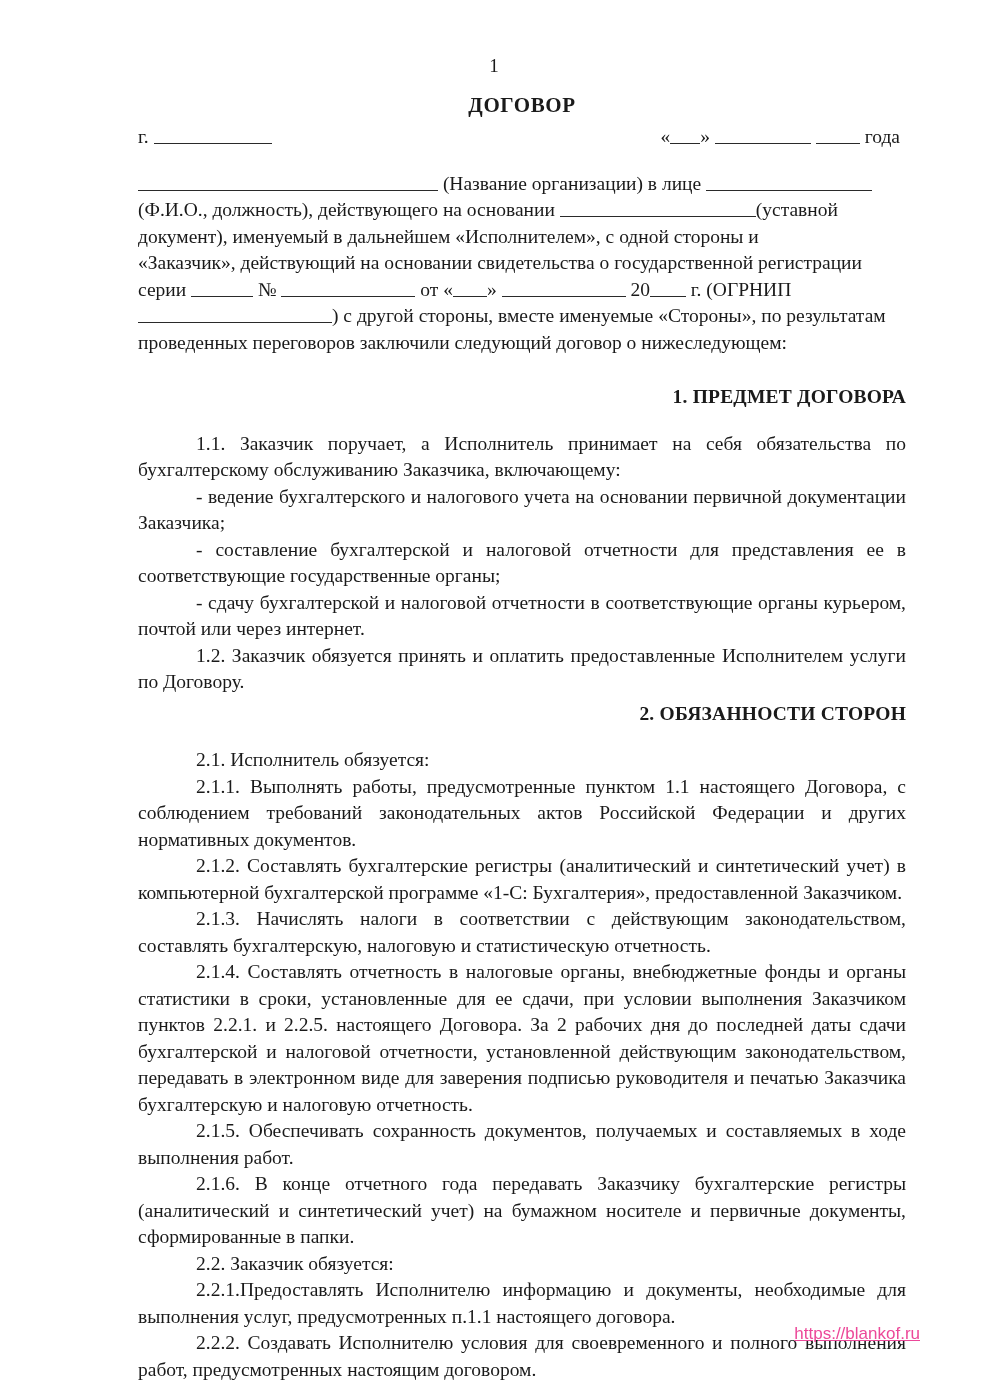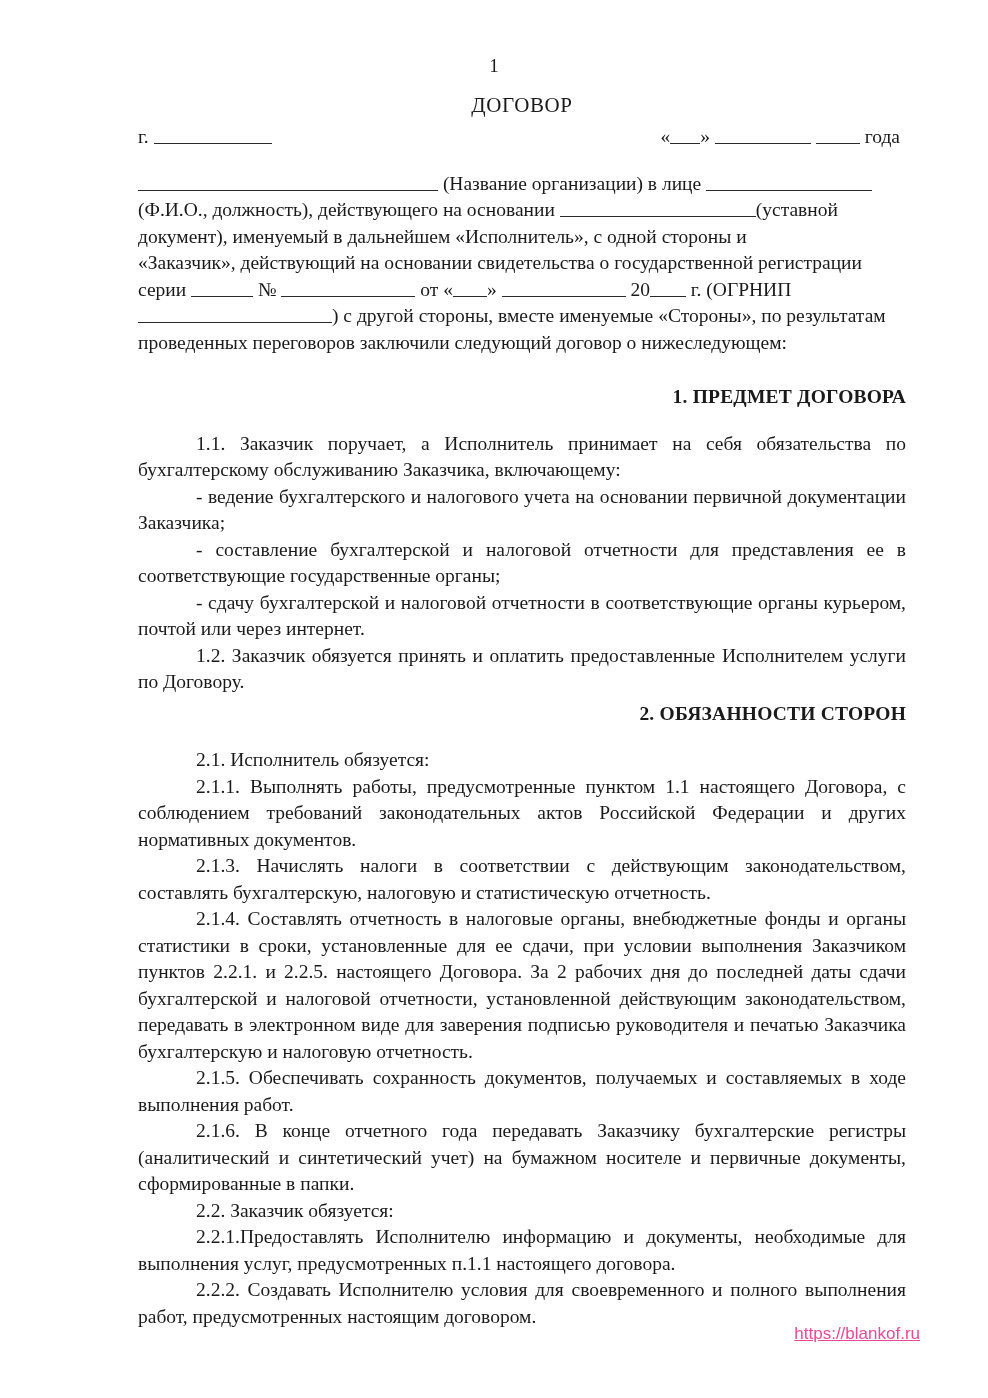--- a/index.html
+++ b/index.html
@@ -32,21 +32,21 @@
     color: #1a1a1a;
   }
   .body-area {
     position: absolute;
     left: 138px;
     top: 92px;
     width: 768px;
   }
   .doc-title {
     text-align: center;
-    font-weight: normal;
+    font-weight: bold;
     font-size: 21px;
     letter-spacing: 0.6px;
     margin: 0 0 6px 0;
     line-height: 1.25;
   }
   .line {
     font-size: 19.5px;
     line-height: 26.5px;
     margin: 0;
     white-space: nowrap;
@@ -133,21 +133,21 @@
       <span><span>г.</span>&nbsp;<span class="ul ul-city"></span></span>
       <span class="right"><span>«</span><span class="ul ul-day"></span><span>»</span>&nbsp;<span class="ul ul-month"></span>&nbsp;<span class="ul ul-year"></span>&nbsp;<span>года</span></span>
     </div>
 
     <div class="sp-md"></div>
 
     <div class="line"><span class="ul ul-org"></span>&nbsp;<span>(Название организации) в лице</span>&nbsp;<span class="ul ul-person"></span></div>
 
     <div class="line"><span>(Ф.И.О., должность), действующего на основании</span>&nbsp;<span class="ul ul-basis"></span><span>(уставной</span></div>
 
-    <div class="line">документ), именуемый в дальнейшем «Исполнитель», с одной стороны и</div>
+    <div class="line">документ), именуемый в дальнейшем «Исполнителем», с одной стороны и</div>
 
 
     <div class="line">«Заказчик», действующий на основании свидетельства о государственной регистрации</div>
 
     <div class="line"><span>серии</span>&nbsp;<span class="ul ul-series"></span>&nbsp;<span>№</span>&nbsp;<span class="ul ul-num"></span>&nbsp;<span>от</span>&nbsp;<span>«</span><span class="ul ul-from-day"></span><span>»</span>&nbsp;<span class="ul ul-from-month"></span>&nbsp;<span>20</span><span class="ul ul-20"></span>&nbsp;<span>г. (ОГРНИП</span></div>
 
     <div class="line"><span class="ul ul-ogrnip"></span><span>) с другой стороны, вместе именуемые «Стороны», по результатам</span></div>
 
     <div class="line">проведенных переговоров заключили следующий договор о нижеследующем:</div>
 
@@ -164,20 +164,21 @@
     <p class="para indent">1.2. Заказчик обязуется принять и оплатить предоставленные Исполнителем услуги по Договору.</p>
 
     <div class="sp-xs"></div>
 
     <div class="heading">2. ОБЯЗАННОСТИ СТОРОН</div>
 
     <div class="sp-md"></div>
 
     <p class="para indent">2.1. Исполнитель обязуется:</p>
     <p class="para indent">2.1.1. Выполнять работы, предусмотренные пунктом 1.1 настоящего Договора, с соблюдением требований законодательных актов Российской Федерации и других нормативных документов.</p>
+    <p class="para indent">2.1.2. Составлять бухгалтерские регистры (аналитический и синтетический учет) в компьютерной бухгалтерской программе «1-С: Бухгалтерия», предоставленной Заказчиком.</p>
     <p class="para indent">2.1.3. Начислять налоги в соответствии с действующим законодательством, составлять бухгалтерскую, налоговую и статистическую отчетность.</p>
     <p class="para indent">2.1.4. Составлять отчетность в налоговые органы, внебюджетные фонды и органы статистики в сроки, установленные для ее сдачи, при условии выполнения Заказчиком пунктов 2.2.1. и 2.2.5. настоящего Договора. За 2 рабочих дня до последней даты сдачи бухгалтерской и налоговой отчетности, установленной действующим законодательством, передавать в электронном виде для заверения подписью руководителя и печатью Заказчика бухгалтерскую и налоговую отчетность.</p>
     <p class="para indent">2.1.5. Обеспечивать сохранность документов, получаемых и составляемых в ходе выполнения работ.</p>
     <p class="para indent">2.1.6. В конце отчетного года передавать Заказчику бухгалтерские регистры (аналитический и синтетический учет) на бумажном носителе и первичные документы, сформированные в папки.</p>
     <p class="para indent">2.2. Заказчик обязуется:</p>
     <p class="para indent">2.2.1.Предоставлять Исполнителю информацию и документы, необходимые для выполнения услуг, предусмотренных п.1.1 настоящего договора.</p>
     <p class="para indent">2.2.2. Создавать Исполнителю условия для своевременного и полного выполнения работ, предусмотренных настоящим договором.</p>
 
   </div>
 

